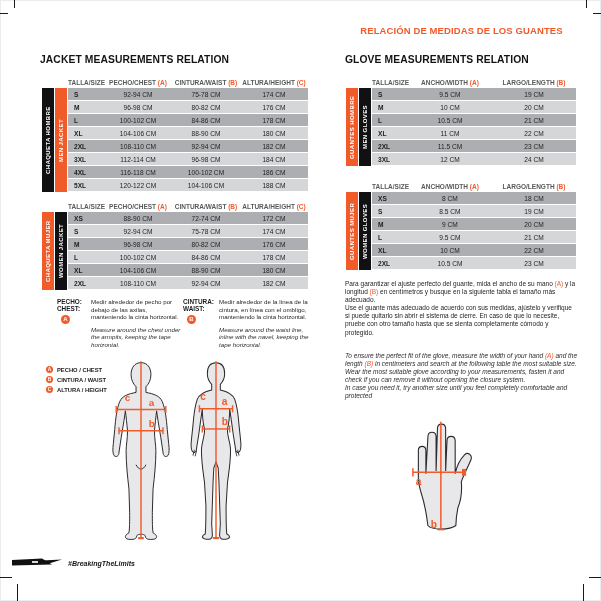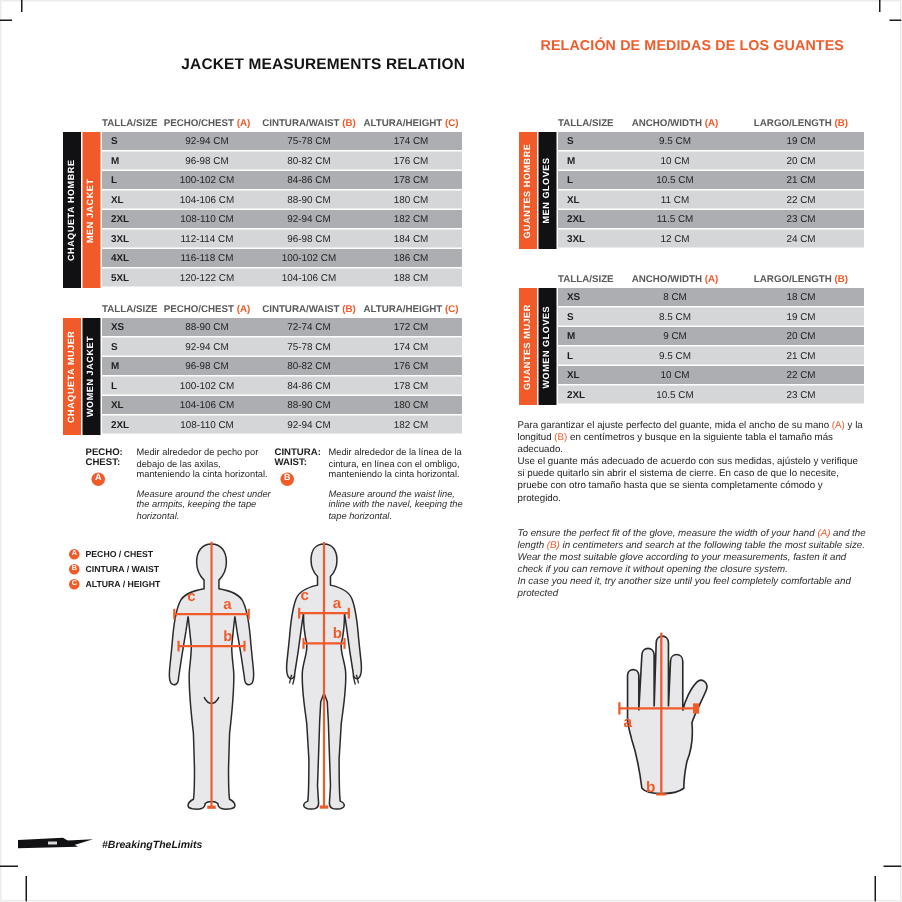--- a/index.html
+++ b/index.html
@@ -4,21 +4,21 @@
 <style>
   html,body{margin:0;padding:0;}
   body{
     width:601px;height:601px;position:relative;background:#ffffff;
     font-family:"Liberation Sans", sans-serif;color:#1f1f21;overflow:hidden;
     box-shadow: inset 0 0 0 1px #ececec;
   }
   .abs{position:absolute;}
   
   .ttl-es{color:#F15A29;font-weight:bold;font-size:9.5px;text-align:center;letter-spacing:.1px;}
-  .ttl-en{color:#141416;font-weight:bold;font-size:10.3px;text-align:right;margin-top:2px;letter-spacing:.1px;}
+  .ttl-en{color:#141416;font-weight:bold;font-size:10.3px;text-align:left;margin-top:18px;letter-spacing:.1px;}
   
   .thead{display:flex;align-items:center;height:12px;font-size:6.5px;font-weight:bold;color:#58595B;}
   .thead .hcell{text-align:center;}
   .key{color:#F15A29;}
   .tbody{display:flex;}
   .bars{display:flex;flex:0 0 26px;}
   .bar{width:12px;margin-right:1px;display:flex;align-items:center;justify-content:center;
        writing-mode:vertical-rl;transform:rotate(180deg);
        color:#fff;font-size:6px;font-weight:bold;letter-spacing:.4px;white-space:nowrap;}
   .bar.black{background:#111113;}
@@ -264,20 +264,21 @@
   </g>
   <g fill="#F15A29" font-size="14" font-weight="bold" font-family="Liberation Sans, sans-serif">
     <text x="36" y="58" text-anchor="end">c</text>
     <text x="58" y="65">a</text>
     <text x="58" y="93">b</text>
   </g>
 </svg>
 
 <div class="abs" style="left:345px;top:25px;width:233px;">
   <div class="ttl-es">RELACIÓN DE MEDIDAS DE LOS GUANTES</div>
+  <div class="ttl-en">GLOVE MEASUREMENTS RELATION</div>
 </div>
 
 <div class="abs" style="left:346px;top:76px;width:230px;">
   <div class="thead" style="margin-left:26px;">
     <div class="hcell" style="width:36px;">TALLA/SIZE</div>
     <div class="hcell" style="width:84px;"><span>ANCHO/WIDTH</span> <span class="key">(A)</span></div>
     <div class="hcell" style="width:84px;"><span>LARGO/LENGTH</span> <span class="key">(B)</span></div>
   </div>
   <div class="tbody">
     <div class="bars">

